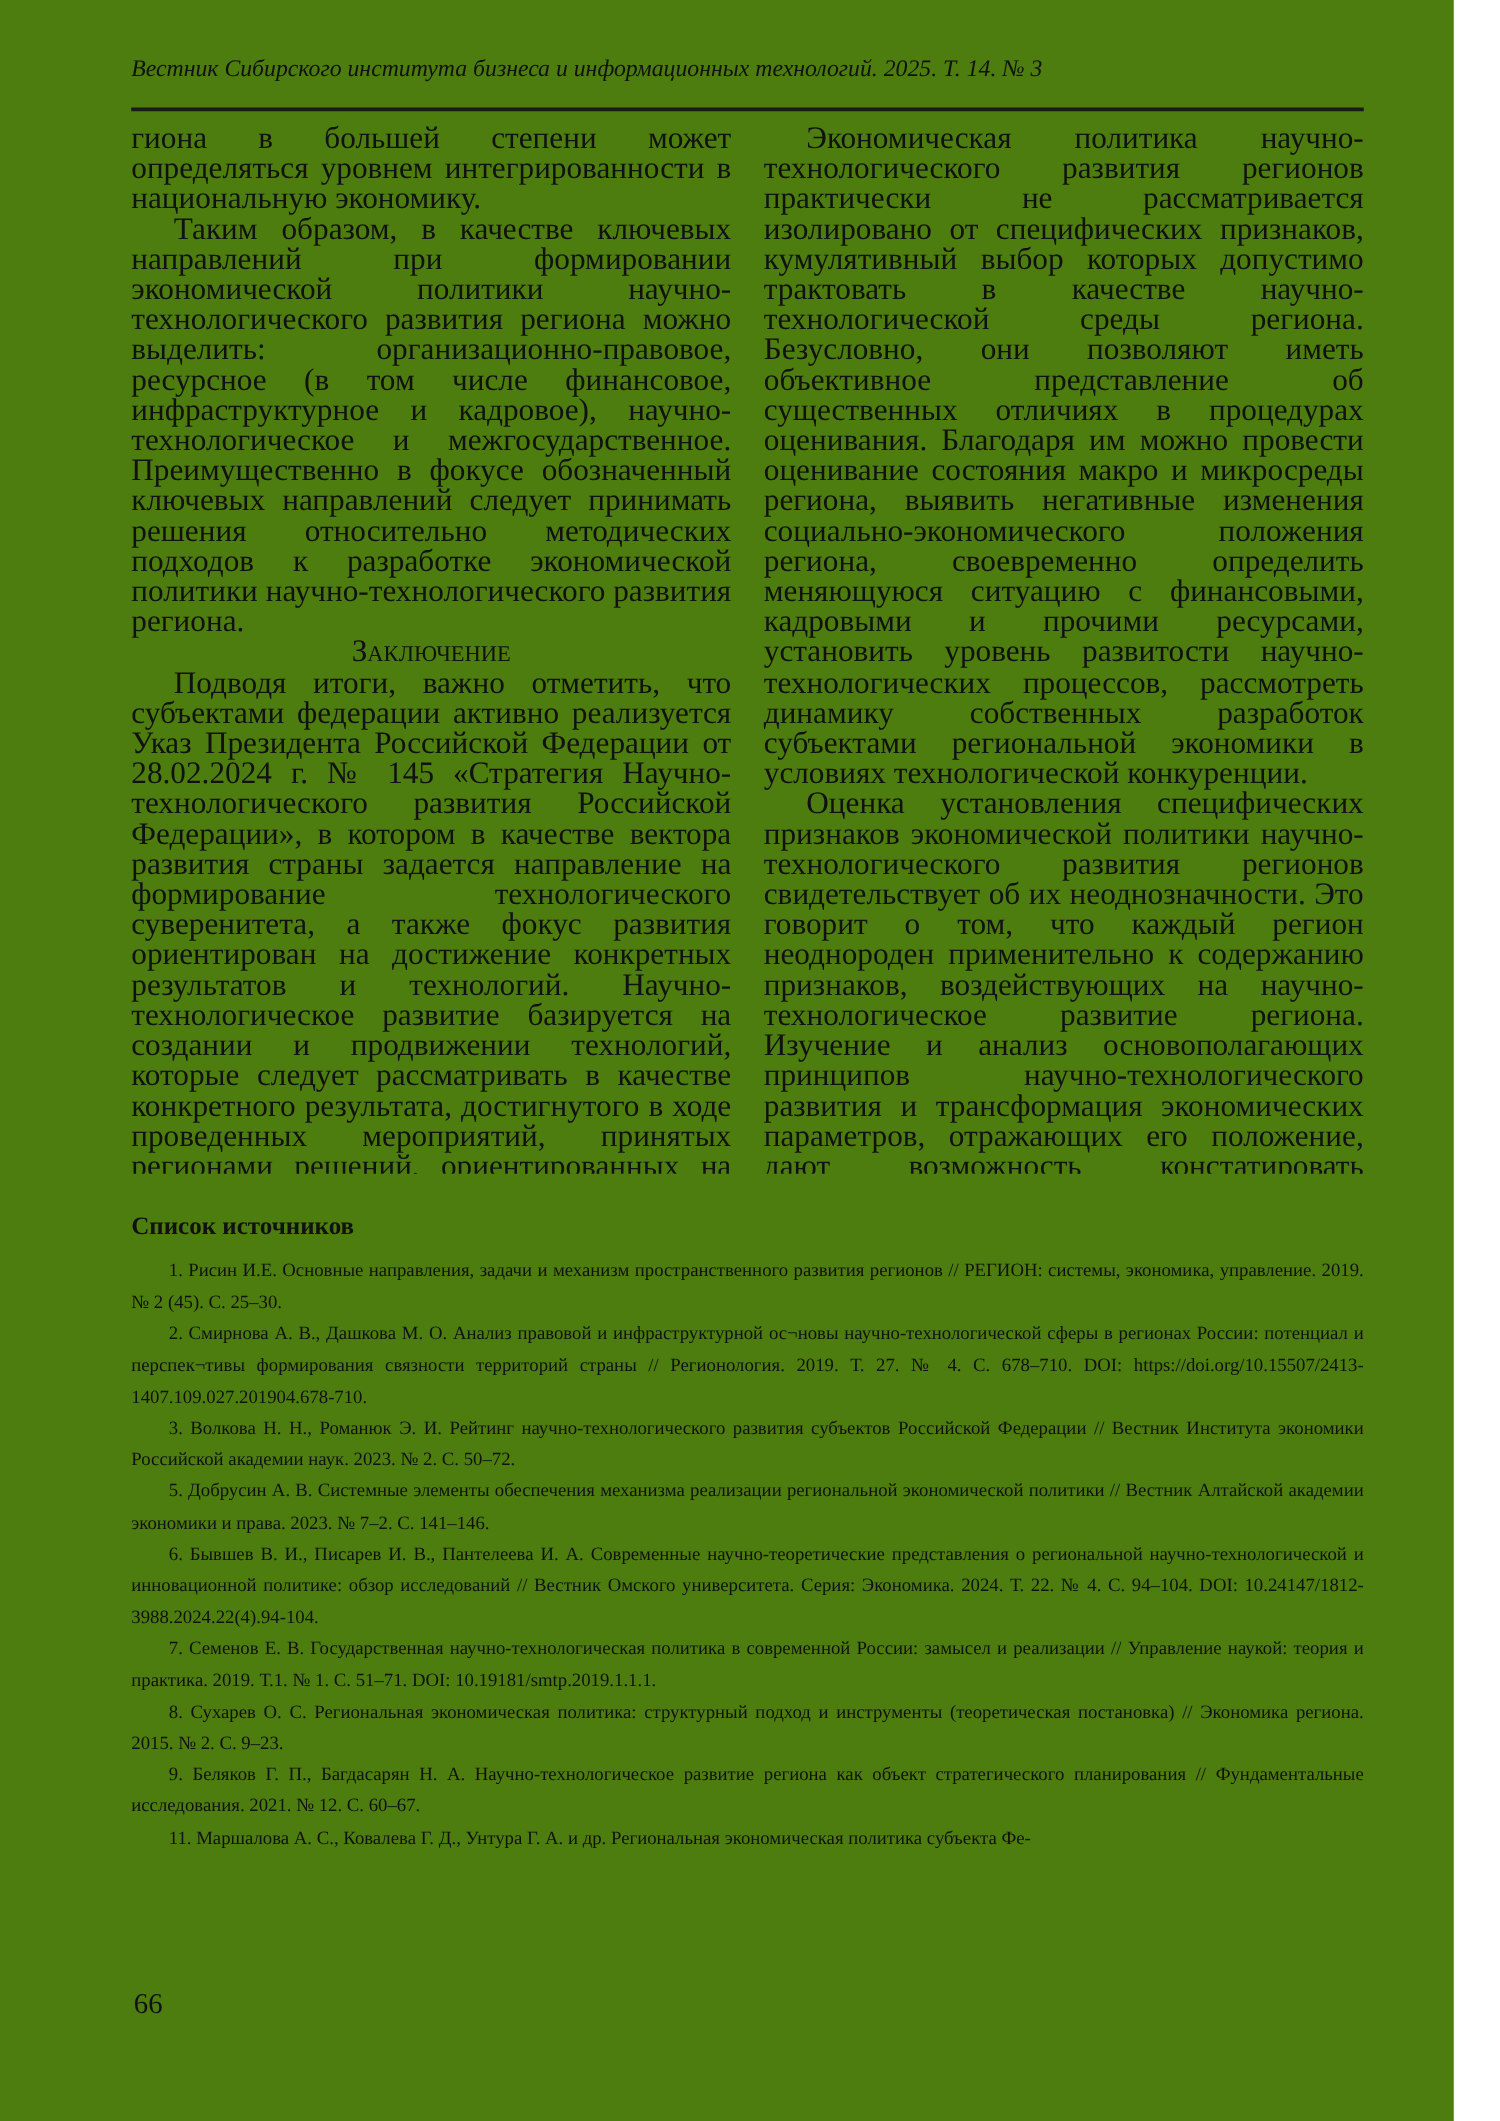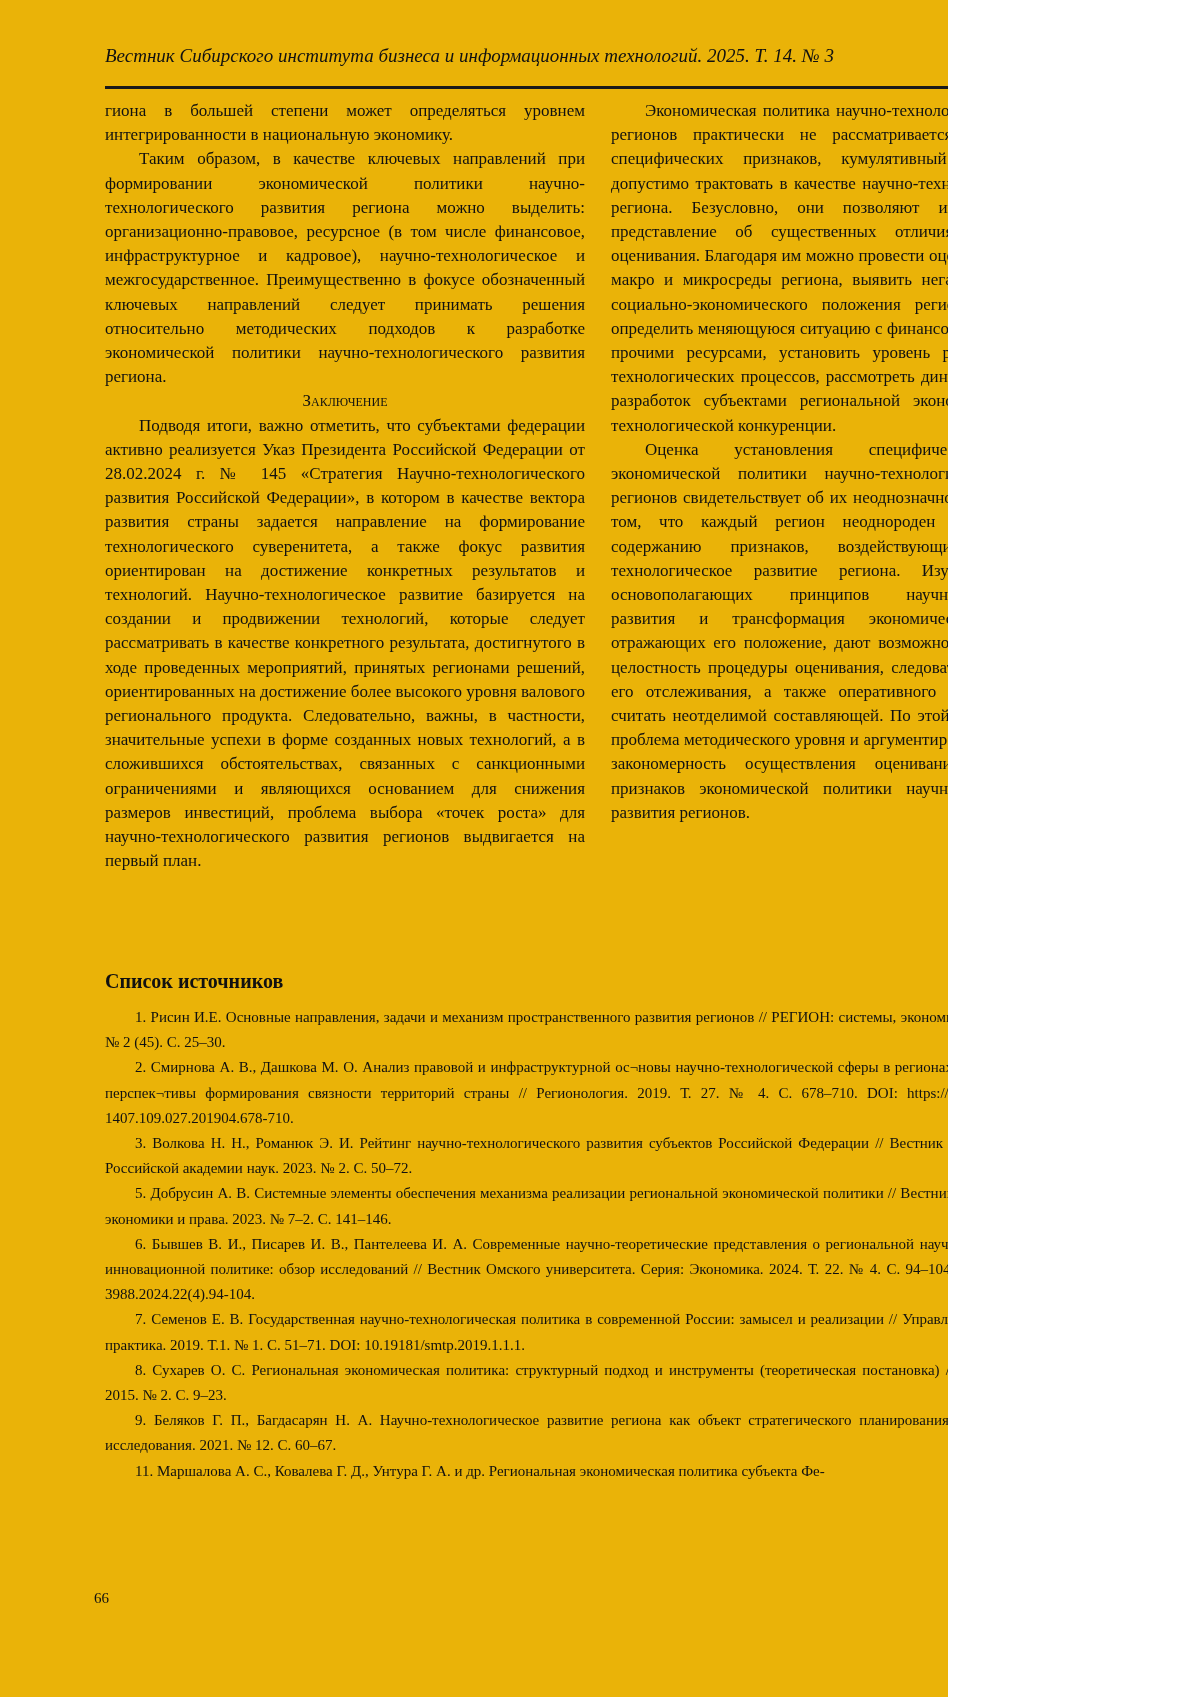--- a/index.html
+++ b/index.html
@@ -9,23 +9,23 @@
   }
   body {
     width: 1200px;
     height: 1697px;
     position: relative;
     font-family: "Liberation Serif", serif;
     color: #111111;
   }
   .page {
     position: relative;
-    width: 948px;
+    width: 1163px;
     height: 1697px;
-    background: #eab308;
+    background: #4d7c0f;
     overflow: hidden;
     font-family: Liberation Serif, serif;
   }
   .running-title {
     position: absolute;
     top: 44px;
     left: 105px;
     width: 986px;
     font-style: italic;
     font-size: 19px;
@@ -48,21 +48,21 @@
     display: flex;
     gap: 26px;
     overflow: hidden;
   }
   .col {
     flex: 1 1 0;
     min-width: 0;
   }
   .col p {
     margin: 0;
-    font-size: 17px;
+    font-size: 25px;
     line-height: 24.2px;
     text-align: justify;
     text-indent: 34px;
   }
   .col p.noindent {
     text-indent: 0;
   }
   .col p.section-heading {
     text-indent: 0;
     text-align: center;
@@ -90,22 +90,22 @@
   .refs p {
     margin: 0;
     font-size: 15px;
     line-height: 25.2px;
     text-align: justify;
     text-indent: 30px;
   }
   .page-number {
     position: absolute;
     top: 1590px;
-    left: 94px;
-    font-size: 15px;
+    left: 107px;
+    font-size: 23px;
   }
 </style>
 </head>
 <body>
 
 <div class="page">
 
   <div class="running-title">Вестник Сибирского института бизнеса и информационных технологий. 2025. Т. 14. № 3</div>
 
   <div class="header-rule"></div>

